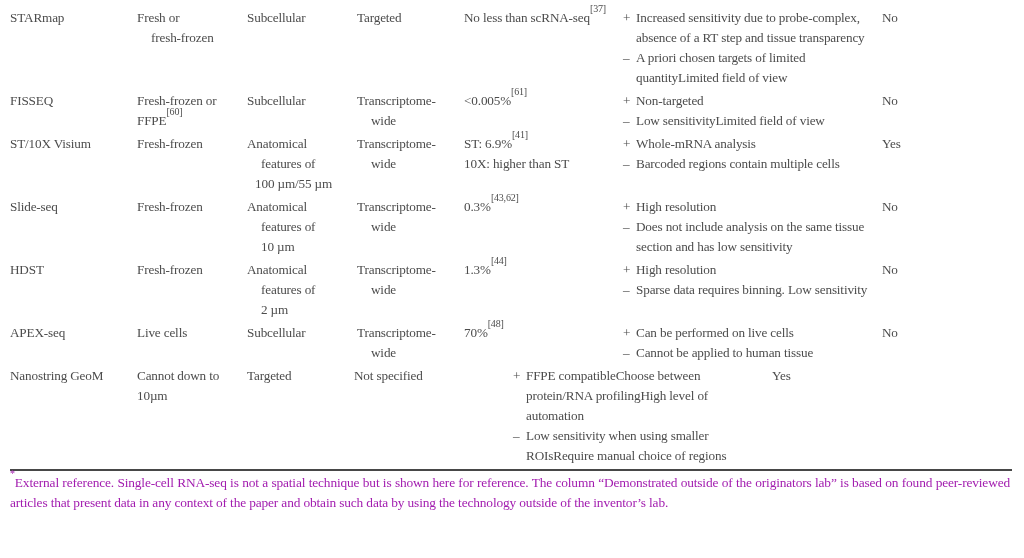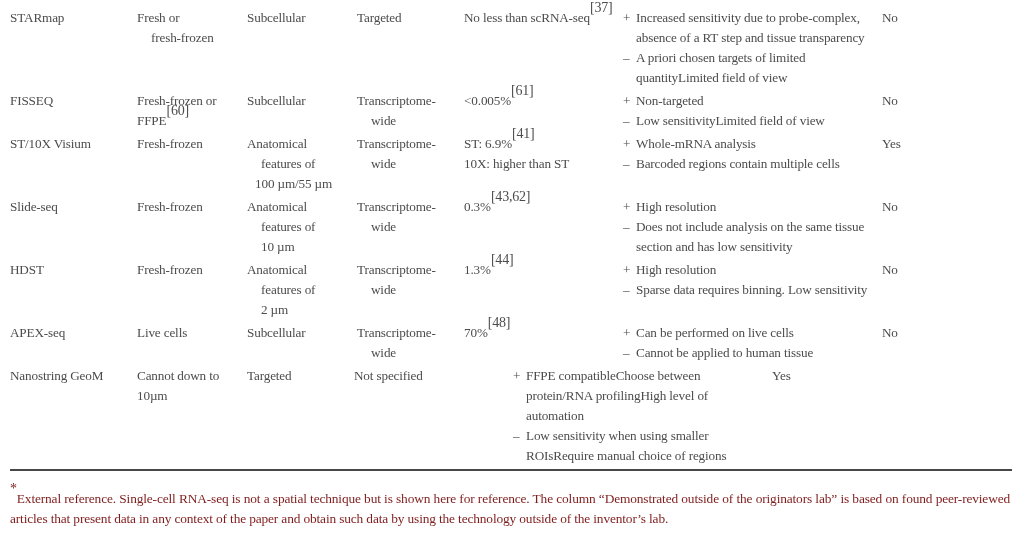--- a/index.html
+++ b/index.html
@@ -17,41 +17,41 @@
   .c1 { width: 127px; flex: none; }
   .c2 { width: 110px; flex: none; }
   .c3 { width: 110px; flex: none; }
   .c4 { width: 107px; flex: none; }
   .c5 { width: 159px; flex: none; }
   .c6 { width: 259px; flex: none; }
   .c7 { flex: 1; }
   .ln { white-space: nowrap; }
   .ind { margin-left: 14px; }
   sup {
-    font-size: 14px;
+    font-size: 10px;
     line-height: 0;
     position: relative;
     top: -4.5px;
     letter-spacing: -0.2px;
   }
   .pc { display: flex; }
   .sign { width: 13px; flex: none; }
   .pct { width: 233px; }
   .rule {
     border-top: 2px solid #474747;
     margin-top: 0px;
     width: 1002px;
   }
   .footnote {
-    margin-top: 18px;
+    margin-top: 2px;
     width: 1000px;
     font-size: 13.4px;
     line-height: 19.5px;
     text-align: justify;
-    color: #7f1d1d;
+    color: #a21caf;
   }
 </style>
 </head>
 <body>
 
 <div class="wrap">
 
   <div class="trow">
     <div class="cell c1">STARmap</div>
     <div class="cell c2">

